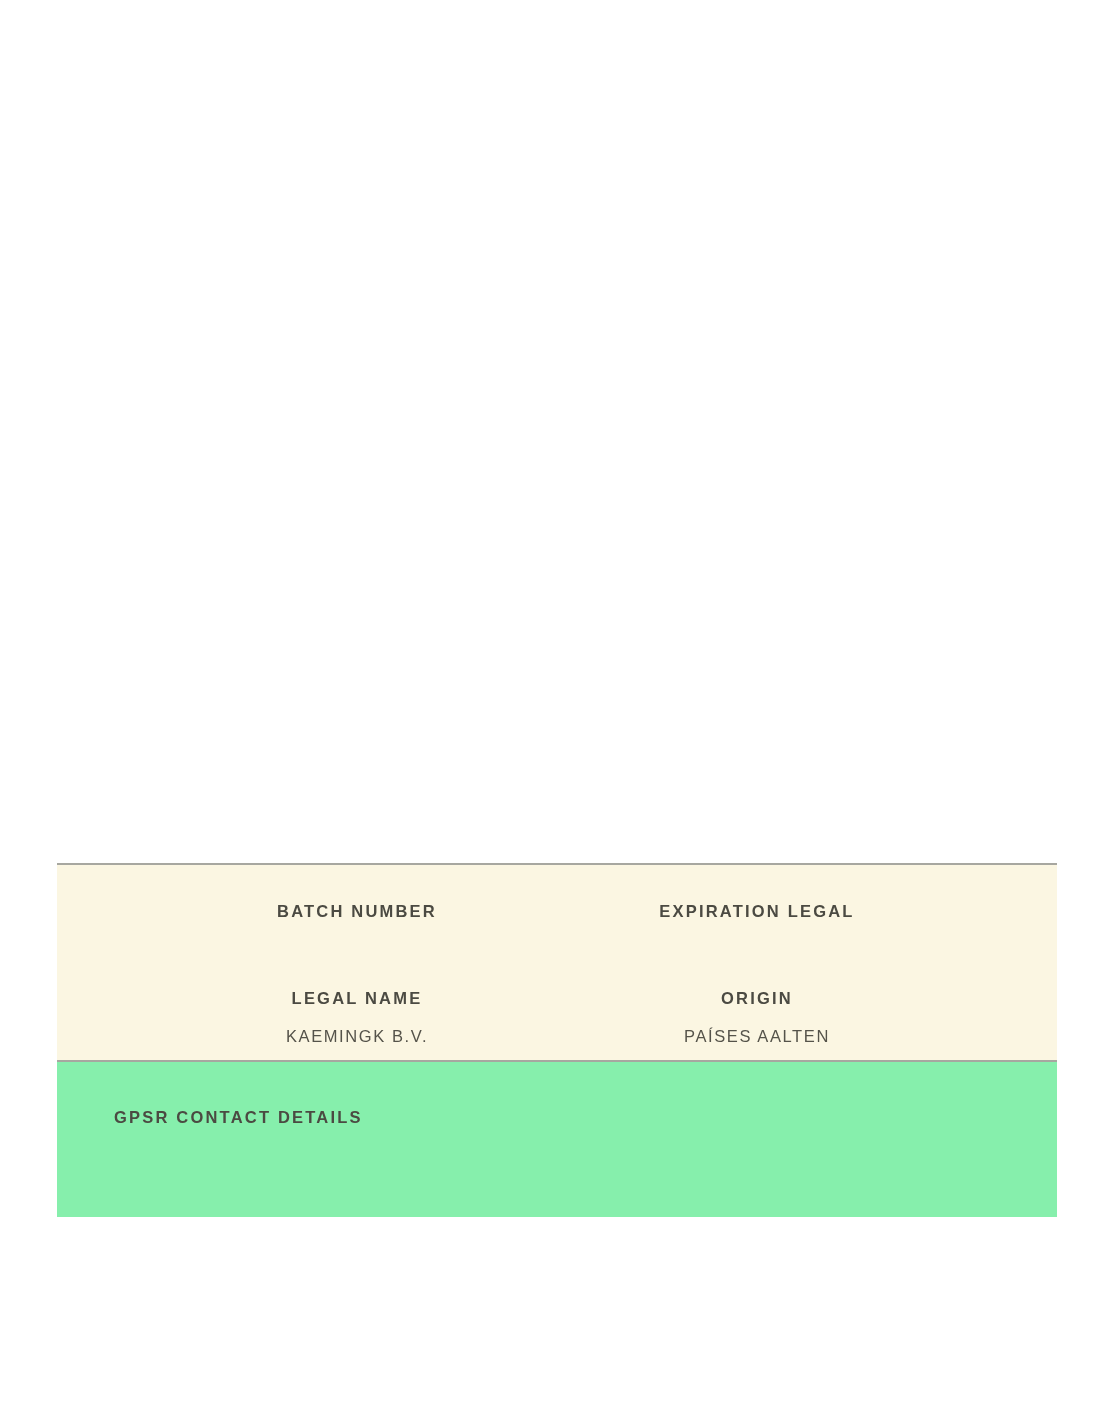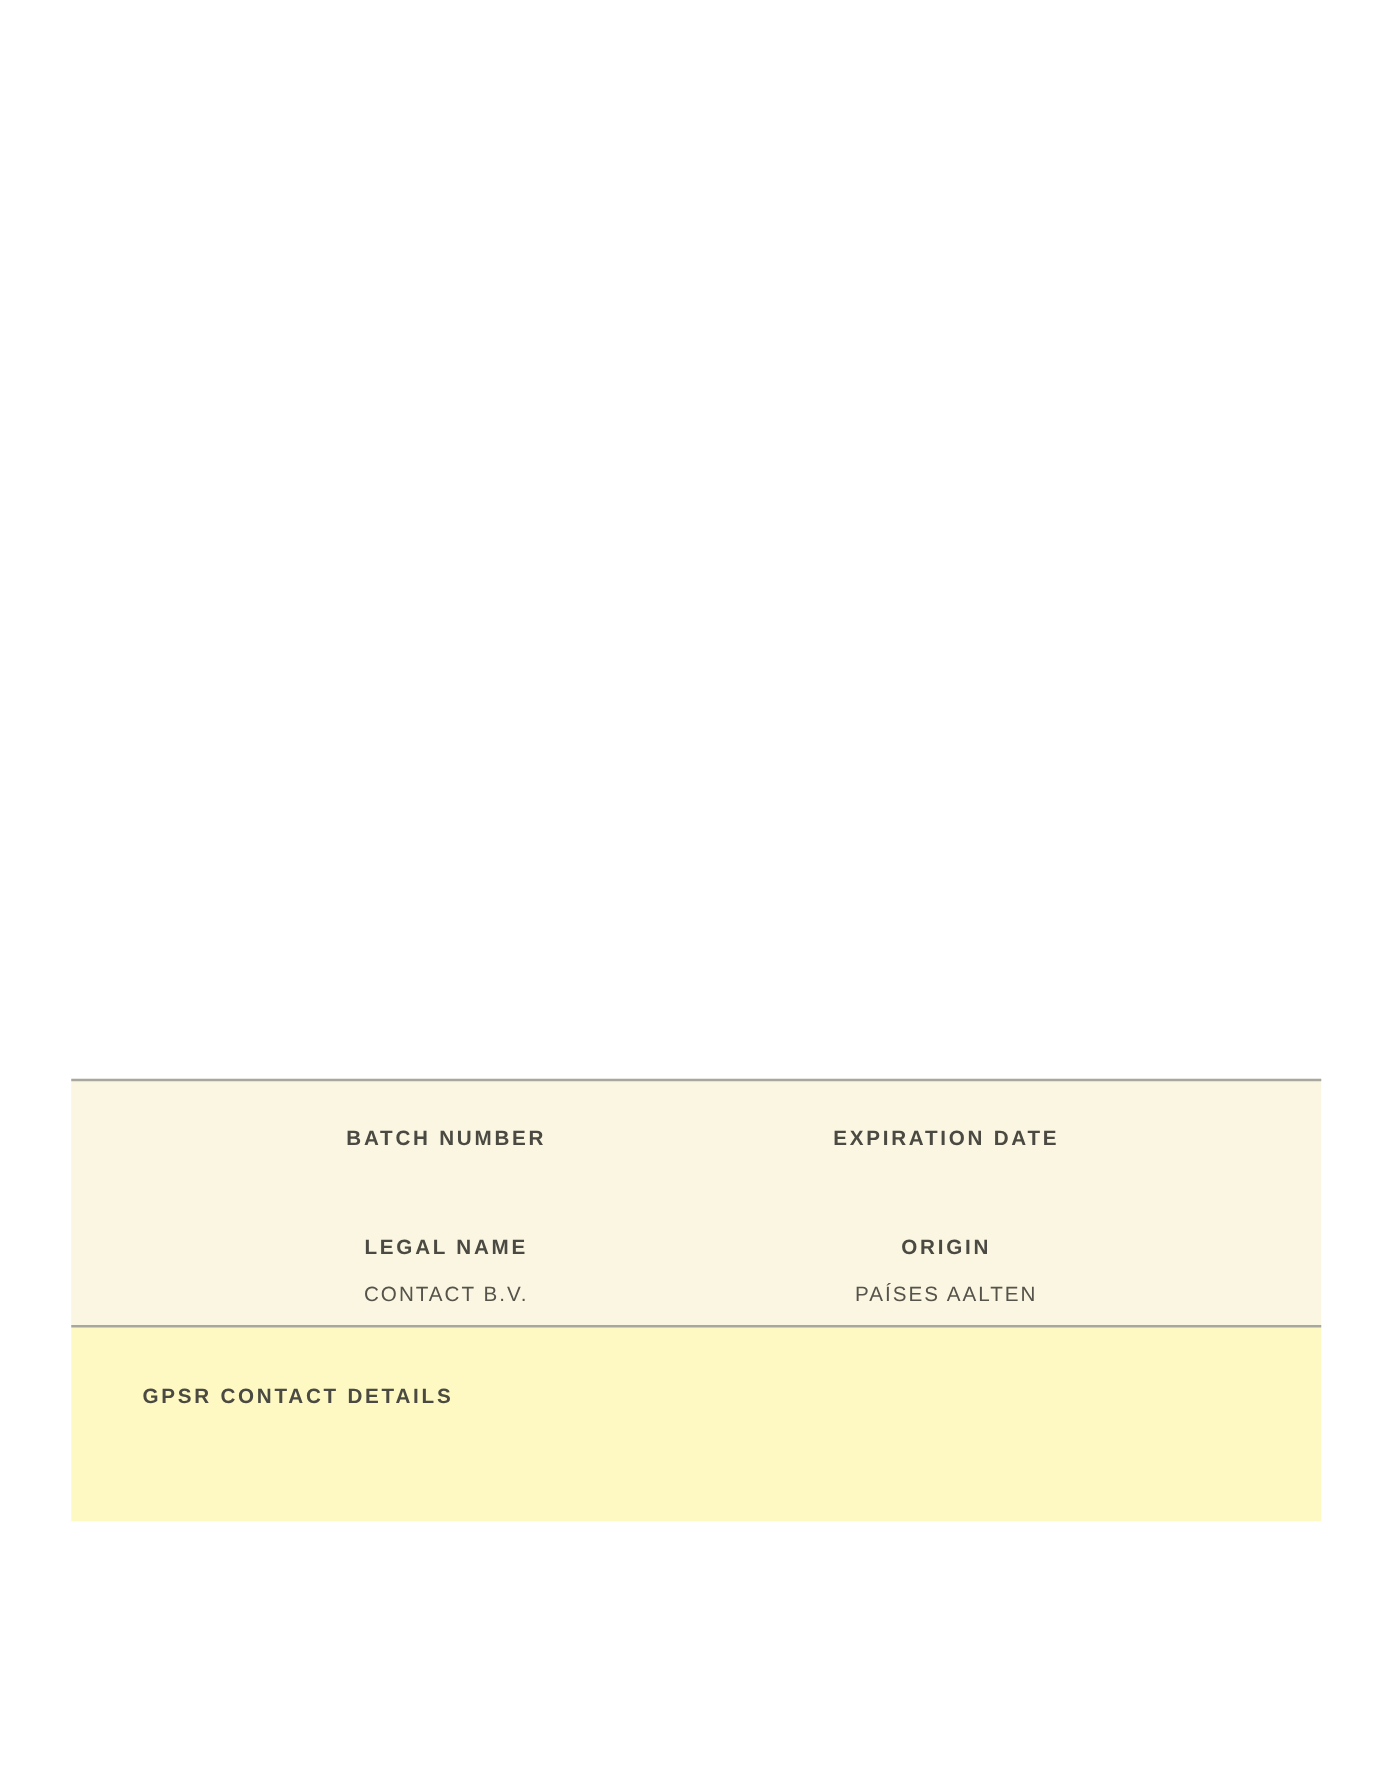--- a/index.html
+++ b/index.html
@@ -54,21 +54,21 @@
   .field-label.row2 { }
   .field-value.row2 { margin-top: 10px; }
 
   
   .gpsr-panel {
     position: absolute;
     left: 49px;
     top: 1052px;
     width: 1000px;
     height: 157px;
-    background: #fef9c3;
+    background: #86efac;
     border-top: 2px solid #A7A7A0;
   }
   .gpsr-title {
     position: absolute;
     left: 53px;
     top: 41px;
     font-size: 16.5px;
     font-weight: bold;
     letter-spacing: 2.2px;
     line-height: 20px;
@@ -90,24 +90,24 @@
 </head>
 <body>
 
 <div class="page">
 
   <section class="info-panel">
     <div class="info-col">
       <div class="field-label">BATCH NUMBER</div>
       <div class="field-value"></div>
       <div class="field-label row2">LEGAL NAME</div>
-      <div class="field-value row2">CONTACT B.V.</div>
+      <div class="field-value row2">KAEMINGK B.V.</div>
     </div>
     <div class="info-col">
-      <div class="field-label">EXPIRATION DATE</div>
+      <div class="field-label">EXPIRATION LEGAL</div>
       <div class="field-value"></div>
       <div class="field-label row2">ORIGIN</div>
       <div class="field-value row2">PAÍSES AALTEN</div>
     </div>
   </section>
 
   <section class="gpsr-panel">
     <div class="gpsr-title">GPSR CONTACT DETAILS</div>
   </section>
 

